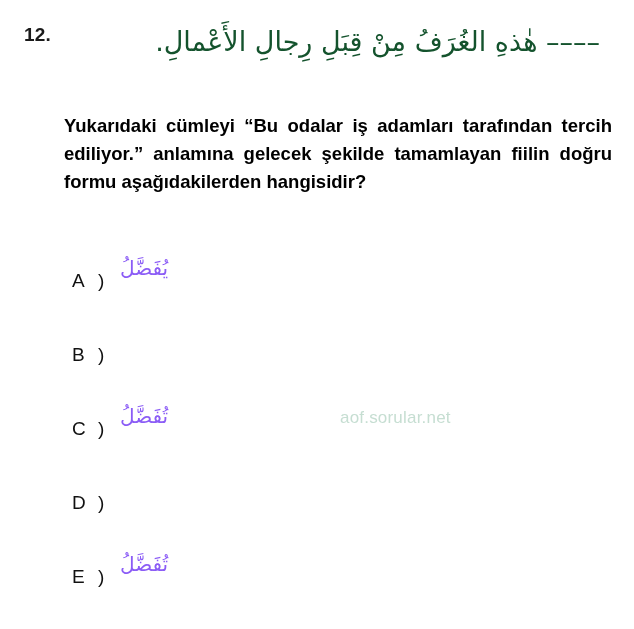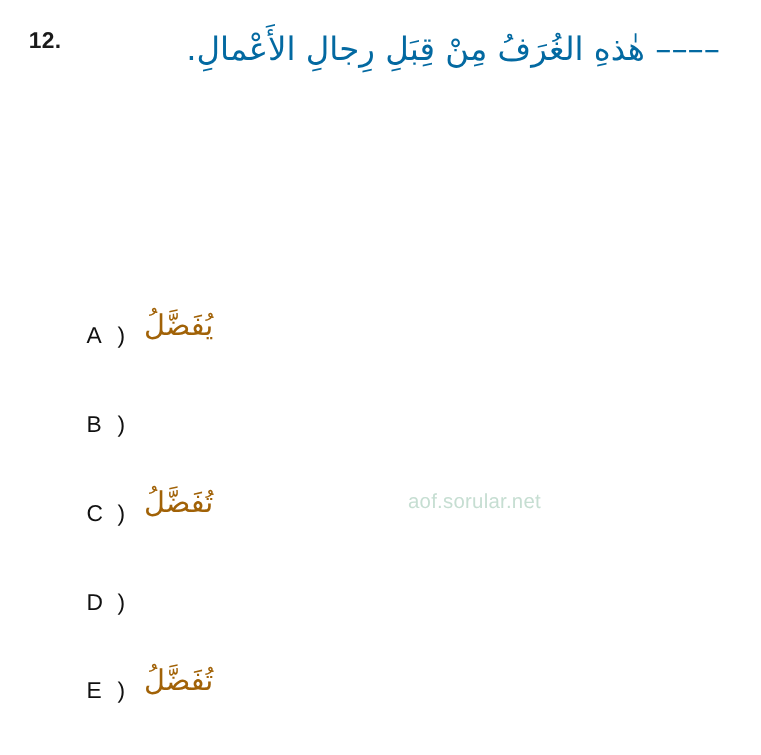--- a/index.html
+++ b/index.html
@@ -37,21 +37,21 @@
   .arabic-stem {
     position: absolute;
     left: 100px;
     top: 22px;
     width: 500px;
     text-align: right;
     direction: rtl;
     font-family: "DejaVu Sans", sans-serif;
     font-size: 27px;
     line-height: 1.5;
-    color: #0369a1;
+    color: #14532d;
     white-space: nowrap;
   }
 
   
   .prompt {
     position: absolute;
     left: 64px;
     top: 112px;
     width: 548px;
     font-size: 18.5px;
@@ -87,23 +87,23 @@
     top: 22px;
     font-size: 19px;
     color: #111111;
   }
   .option-arabic {
     position: absolute;
     left: 56px;
     top: 4px;
     direction: rtl;
     font-family: "DejaVu Sans", sans-serif;
-    font-size: 24px;
+    font-size: 20px;
     line-height: 1.6;
-    color: #a16207;
+    color: #8b5cf6;
     white-space: nowrap;
   }
 
   
   .watermark-center {
     position: absolute;
     left: 340px;
     top: 408px;
     font-size: 17px;
     color: #c6ded2;
@@ -126,20 +126,21 @@
 </style>
 </head>
 <body>
 
 <div class="page">
 
   <div class="q-number">12.</div>
 
   <div class="arabic-stem">–––– هٰذهِ الغُرَفُ مِنْ قِبَلِ رِجالِ الأَعْمالِ.</div>
 
+  <div class="prompt">Yukarıdaki cümleyi “Bu odalar iş adamları tarafından tercih ediliyor.”  anlamına gelecek şekilde tamamlayan fiilin doğru formu aşağıdakilerden hangisidir?</div>
 
   <div class="options">
 
     <div class="option">
       <span class="option-letter">A</span>
       <span class="option-paren">)</span>
       <span class="option-arabic">يُفَضَّلُ</span>
     </div>
 
     <div class="option">

